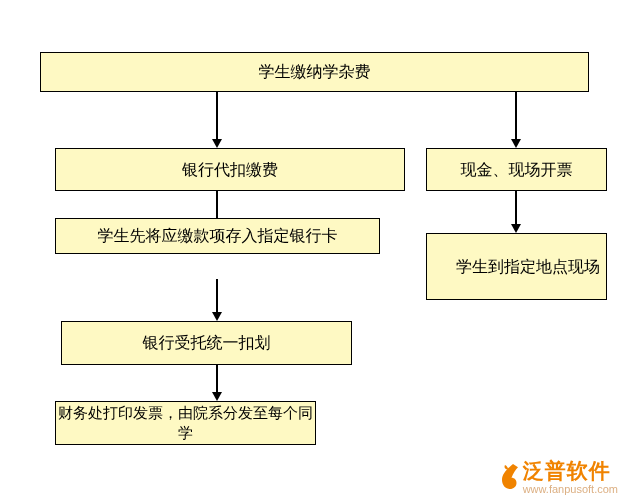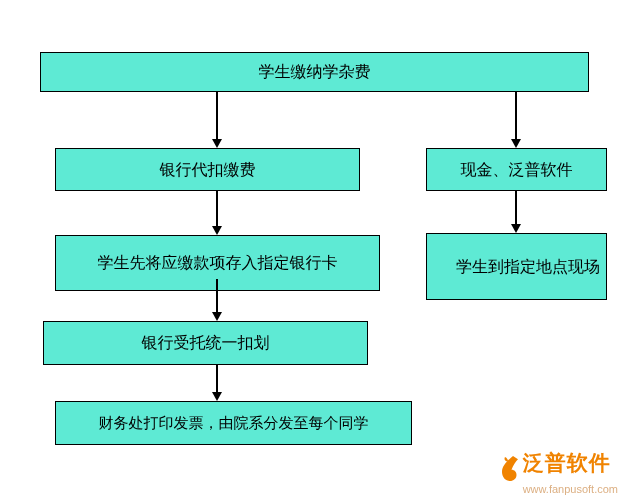--- a/index.html
+++ b/index.html
@@ -6,21 +6,21 @@
   .canvas {
     position:relative;
     width:626px; height:504px;
     background:#ffffff;
     font-family:"Liberation Sans","DejaVu Sans",sans-serif;
     overflow:hidden;
   }
   .box {
     position:absolute;
     border:1px solid #000;
-    background:#5eead4;
+    background:#fef9c3;
     color:#000;
     font-size:16px;
     display:flex;
     align-items:center;
     justify-content:center;
     text-align:center;
     box-sizing:border-box;
     line-height:1.35;
   }
   .box.left-align {
@@ -48,63 +48,63 @@
   .watermark {
     position:absolute;
     right:8px;
     bottom:8px;
     display:flex;
     align-items:flex-start;
     gap:4px;
   }
   .wm-text { display:flex; flex-direction:column; line-height:1.05; }
   .wm-brand { font-size:21px; font-weight:bold; letter-spacing:1px; }
-  .wm-url { font-size:11px; margin-top:10px; }
+  .wm-url { font-size:11px; margin-top:2px; }
 </style>
 </head>
 <body>
 
 <div class="canvas">
 
   <div class="box" style="left:40px; top:52px; width:549px; height:40px;">学生缴纳学杂费</div>
 
   <div class="arrow" style="left:212px; top:92px; height:56px;">
     <span class="arrow-line"></span>
     <span class="arrow-head"></span>
   </div>
 
   <div class="arrow" style="left:511px; top:92px; height:56px;">
     <span class="arrow-line"></span>
     <span class="arrow-head"></span>
   </div>
 
-  <div class="box" style="left:55px; top:148px; width:305px; height:43px;">银行代扣缴费</div>
+  <div class="box" style="left:55px; top:148px; width:350px; height:43px;">银行代扣缴费</div>
 
   <div class="arrow" style="left:212px; top:191px; height:44px;">
     <span class="arrow-line"></span>
     <span class="arrow-head"></span>
   </div>
 
-  <div class="box" style="left:55px; top:235px; width:325px; height:56px;">学生先将应缴款项存入指定银行卡</div>
+  <div class="box" style="left:55px; top:218px; width:325px; height:36px;">学生先将应缴款项存入指定银行卡</div>
 
   <div class="arrow" style="left:212px; top:279px; height:42px;">
     <span class="arrow-line"></span>
     <span class="arrow-head"></span>
   </div>
 
-  <div class="box" style="left:43px; top:321px; width:325px; height:44px;">银行受托统一扣划</div>
+  <div class="box" style="left:61px; top:321px; width:291px; height:44px;">银行受托统一扣划</div>
 
   <div class="arrow" style="left:212px; top:365px; height:36px;">
     <span class="arrow-line"></span>
     <span class="arrow-head"></span>
   </div>
 
-  <div class="box" style="left:55px; top:401px; width:357px; height:44px; font-size:15px;">财务处打印发票，由院系分发至每个同学</div>
+  <div class="box" style="left:55px; top:401px; width:261px; height:44px; font-size:15px;">财务处打印发票，由院系分发至每个同学</div>
 
-  <div class="box" style="left:426px; top:148px; width:181px; height:43px;">现金、泛普软件</div>
+  <div class="box" style="left:426px; top:148px; width:181px; height:43px;">现金、现场开票</div>
 
   <div class="arrow" style="left:511px; top:191px; height:42px;">
     <span class="arrow-line"></span>
     <span class="arrow-head"></span>
   </div>
 
   <div class="box left-align" style="left:426px; top:233px; width:181px; height:67px;">
     <span class="lines">
       <span>学生到指定地点现场</span>
     </span>

